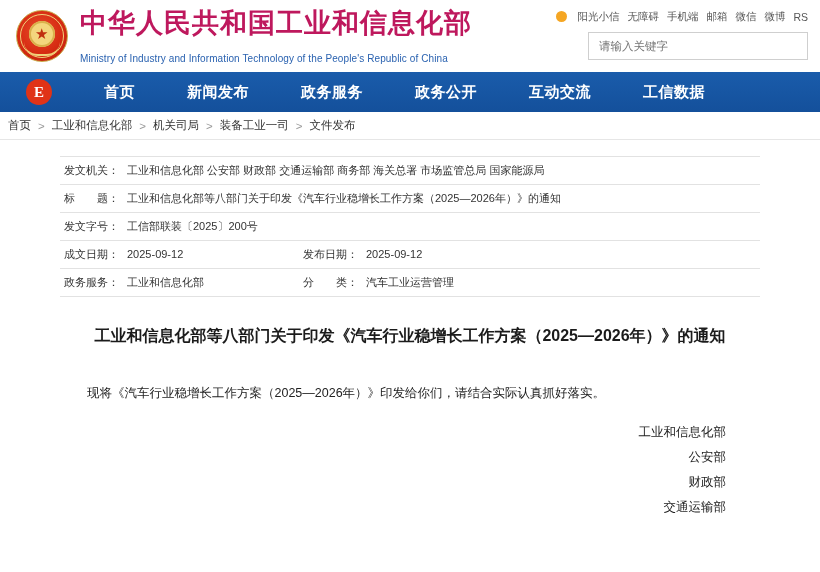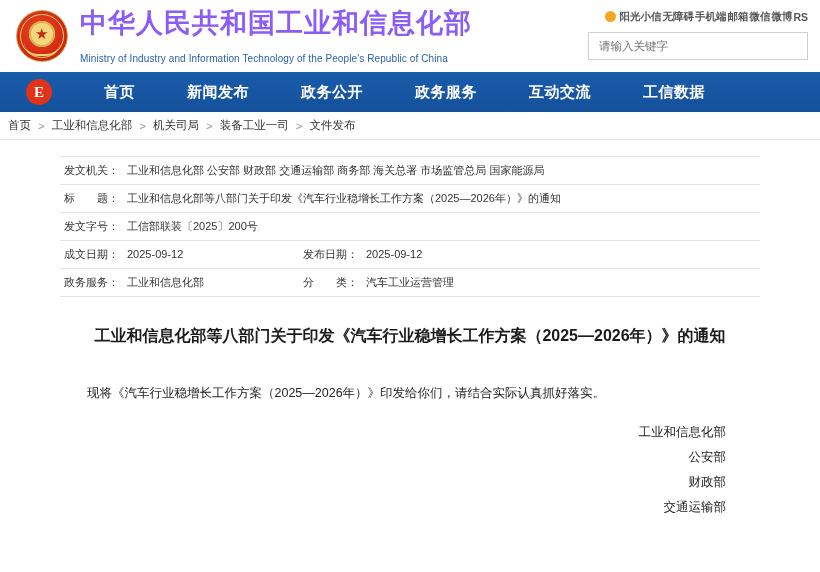--- a/index.html
+++ b/index.html
@@ -60,48 +60,47 @@
     position: absolute;
     left: 10px; top: 34px;
     width: 36px; height: 14px;
     border-bottom: 2px solid #f0d27a;
     border-radius: 0 0 18px 18px;
   }
   .title-block { flex: 0 0 auto; }
   .title-cn {
     font-size: 27px;
     font-weight: bold;
-    color: #8b5cf6;
+    color: #be185d;
     letter-spacing: 1px;
     line-height: 32px;
     font-family: "Liberation Serif", "DejaVu Serif", serif;
   }
   .title-en {
     font-size: 10px;
     color: #2a62b0;
     letter-spacing: 0.1px;
     line-height: 14px;
     margin-top: 13px;
   }
   .header-right {
     position: absolute;
     right: 12px;
     top: 0;
     width: 248px;
   }
   .toplinks {
     display: flex;
     align-items: center;
-    gap: 1px;
+    gap: 8px;
     font-size: 10.5px;
     color: #555;
     justify-content: flex-end;
     padding-top: 9px;
     height: 24px;
-    font-weight: bold;
   }
   .toplinks .sun {
     width: 11px; height: 11px;
     border-radius: 50%;
     background: #f5a623;
     display: inline-block;
     margin-right: 2px;
     flex: 0 0 11px;
   }
   .toplinks span { white-space: nowrap; }
@@ -252,22 +251,22 @@
     <div class="searchbox">
       <input type="text" placeholder="请输入关键字" style="">
     </div>
   </div>
 </div>
 
 <div class="nav">
   <div class="nav-logo">E</div>
   <div class="nav-item">首页</div>
   <div class="nav-item">新闻发布</div>
+  <div class="nav-item">政务服务</div>
   <div class="nav-item">政务公开</div>
-  <div class="nav-item">政务服务</div>
   <div class="nav-item">互动交流</div>
   <div class="nav-item">工信数据</div>
 </div>
 
 <div class="breadcrumb">
   <span class="crumb">首页</span>
   <span class="sep">&gt;</span>
   <span class="crumb">工业和信息化部</span>
   <span class="sep">&gt;</span>
   <span class="crumb">机关司局</span>

